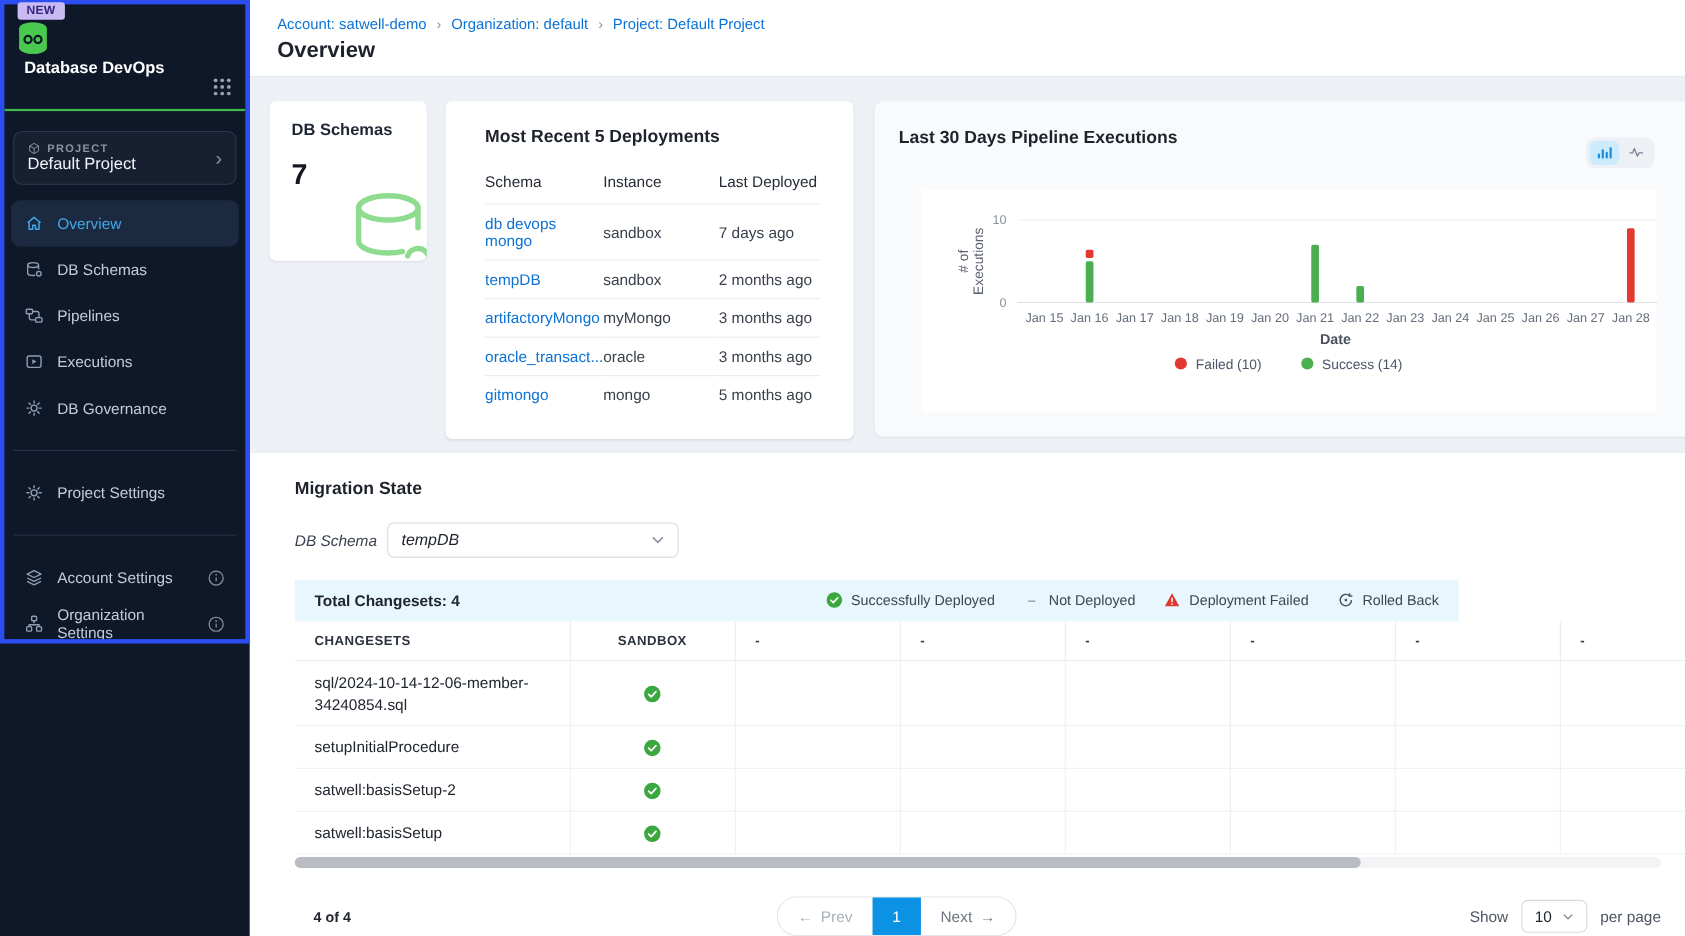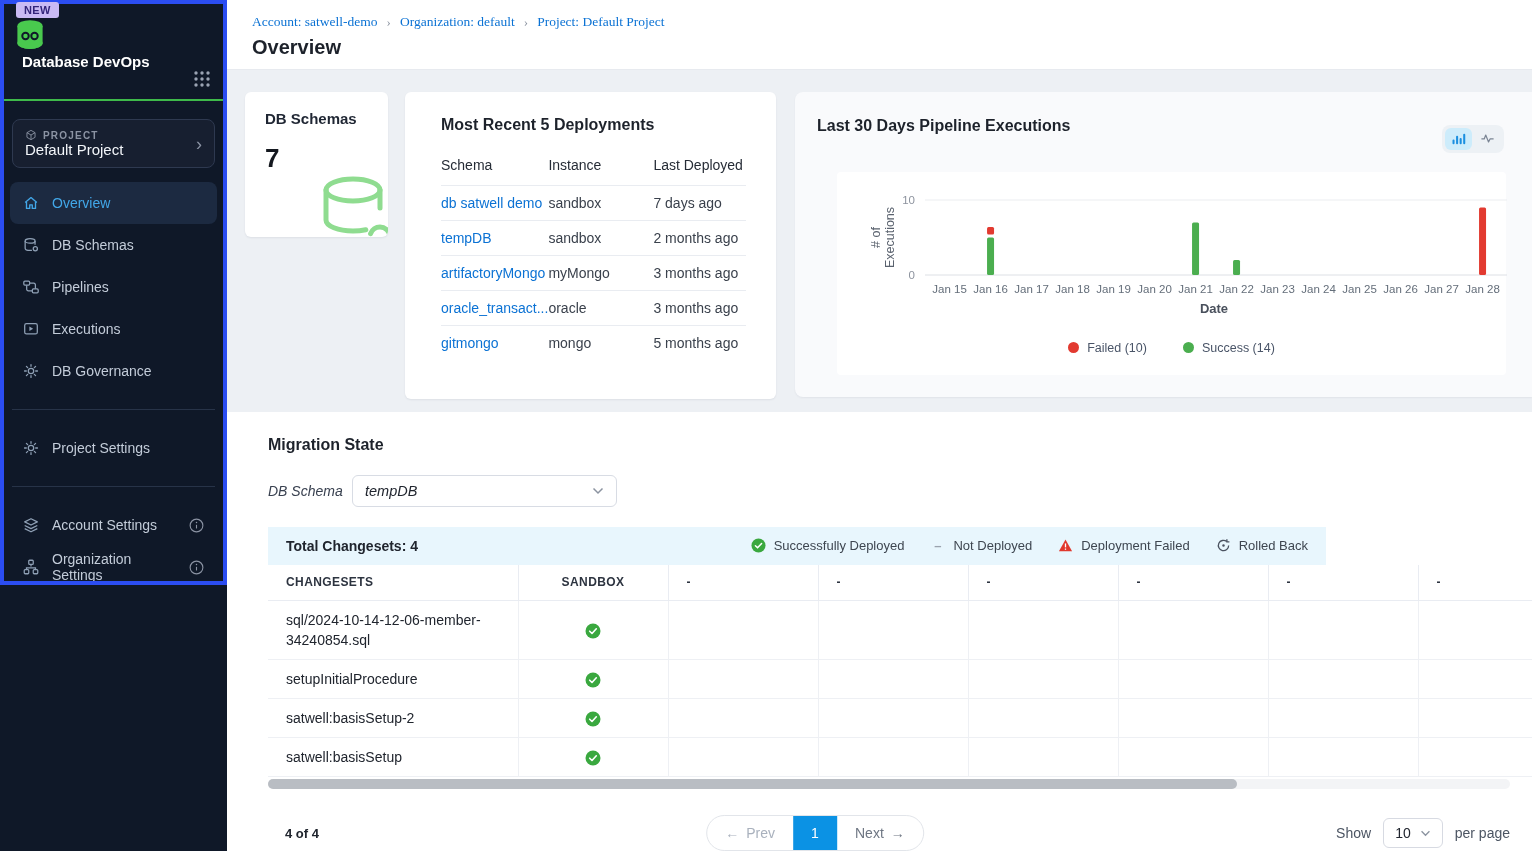--- a/index.html
+++ b/index.html
@@ -28,21 +28,21 @@
   .nav-item .nicon { width:18px; height:18px; color:#8fa0b5; flex-shrink:0; display:flex; }
   .nav-item.active .nicon { color:#42a7e8; }
   .nav-item .nicon svg { width:18px; height:18px; }
   .nav-item .info { margin-left:auto; width:17px; height:17px; color:#8b93a3; display:flex; }
   .nav-item .info svg { width:17px; height:17px; }
   .sb-divider { height:1px; background:#273348; margin:17px 12px; }
 
   
   main { flex:1; min-width:0; display:flex; flex-direction:column; }
   .main-header { height:70px; background:#fff; border-bottom:1px solid #e7eaef; padding:14px 0 0 25px; }
-  .breadcrumb { display:flex; align-items:flex-start; font-size:13.5px;font-family:Liberation Serif, serif; }
+  .breadcrumb { display:flex; align-items:flex-start; font-size:13.5px; }
   .bc-link { color:#0b72d4; text-decoration:none; cursor:pointer; }
   .bc-sep { color:#8b93a0; margin:0 9px; font-size:13px; }
   .page-title { margin-top:6px; font-size:20px; font-weight:bold; color:#1d222b; }
 
   .gray-band { height:344px; background:#edf0f4; padding:22px 0 0 18px; display:flex; }
   .stats-col { width:143px; flex-shrink:0; display:flex; flex-direction:column; gap:17px; }
   .stat-card { position:relative; overflow:hidden; height:145px; background:#fff; border-radius:6px; box-shadow:0 1px 2px rgba(30,40,60,.08); padding:18px 0 0 20px; }
   .stat-title { font-size:15px; font-weight:bold; color:#1f2633; }
   .stat-value { margin-top:16px; font-size:26px; font-weight:bold; color:#14181f; }
   .stat-icon { position:absolute; right:-8px; bottom:-12px; }
@@ -56,21 +56,21 @@
   .col-schema { width:106px; } .col-instance { width:105px; }
 
   .chart-panel { flex:1; min-width:0; margin-left:19px; height:305px; background:#f9fafc; border-radius:8px 0 0 8px; box-shadow:0 1px 2px rgba(30,40,60,.06); position:relative; padding:25px 0 0 22px; }
   .chart-panel h2 { font-size:16px; font-weight:bold; color:#1d222b; }
   .chart-toggle { position:absolute; top:33px; right:28px; background:#edf1f5; border-radius:8px; padding:3px; display:flex; gap:2px; }
   .tbtn { width:27px; height:22px; border-radius:6px; display:flex; align-items:center; justify-content:center; cursor:pointer; }
   .tbtn.active { background:#cdecfb; }
   .tbtn svg { width:15px; height:15px; }
   .chart-card { margin:37px 26px 0 20px; height:203px; background:#fff; border-radius:4px; padding-top:9px; }
   #exec-chart { display:block; }
-  .chart-legend { display:flex; justify-content:center; gap:36px; margin-top:24px; }
+  .chart-legend { display:flex; justify-content:center; gap:36px; margin-top:7px; }
   .cl-item { display:flex; align-items:center; gap:8px; font-size:12.5px; color:#4a5568; cursor:pointer; }
   .cl-dot { width:11px; height:11px; border-radius:50%; display:inline-block; }
 
   .white-band { flex:1; background:#fff; padding:24px 0 0 41px; }
   .white-band h2 { font-size:16px; font-weight:bold; color:#1d222b; }
   .schema-row { margin-top:21px; display:flex; align-items:center; height:32px;font-style:italic; }
   .schema-label { width:84px; font-size:14px; color:#394150; }
   .select-box { width:265px; height:32px; border:1px solid #d8dce4; border-radius:6px; background:#fff; display:flex; align-items:center; padding:0 12px; cursor:pointer; }
   .select-box .sel-value { font-size:14.5px; color:#20252e; flex:1; }
   .select-box svg { width:12px; height:8px; color:#8b93a0; }
@@ -291,21 +291,21 @@
             </colgroup>
           <thead>
               <tr id="deploy-head">
                 <th>Schema</th>
                 <th>Instance</th>
                 <th>Last Deployed</th>
               </tr>
             </thead>
           <tbody id="deploy-body">
               <tr>
-                <td><a>db satwell demo</a></td>
+                <td><a>db devops mongo</a></td>
                 <td>sandbox</td>
                 <td>7 days ago</td>
               </tr>
               <tr>
                 <td><a>tempDB</a></td>
                 <td>sandbox</td>
                 <td>2 months ago</td>
               </tr>
               <tr>
                 <td><a>artifactoryMongo</a></td>

